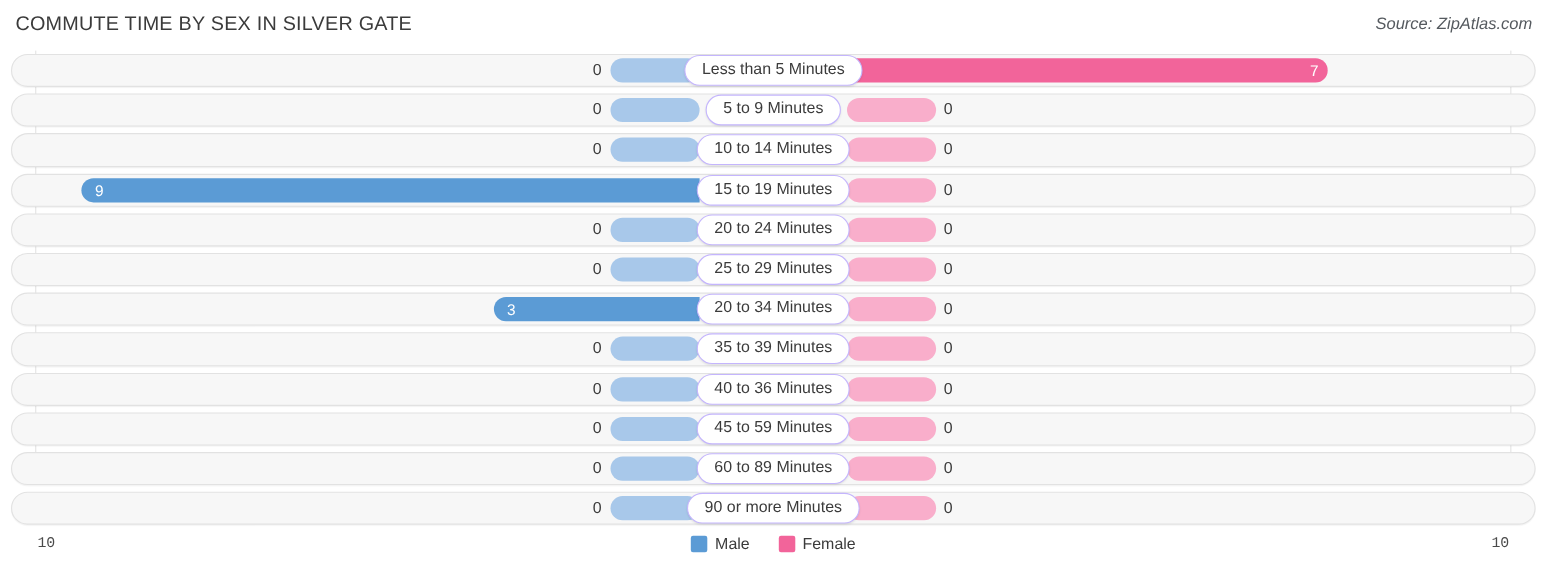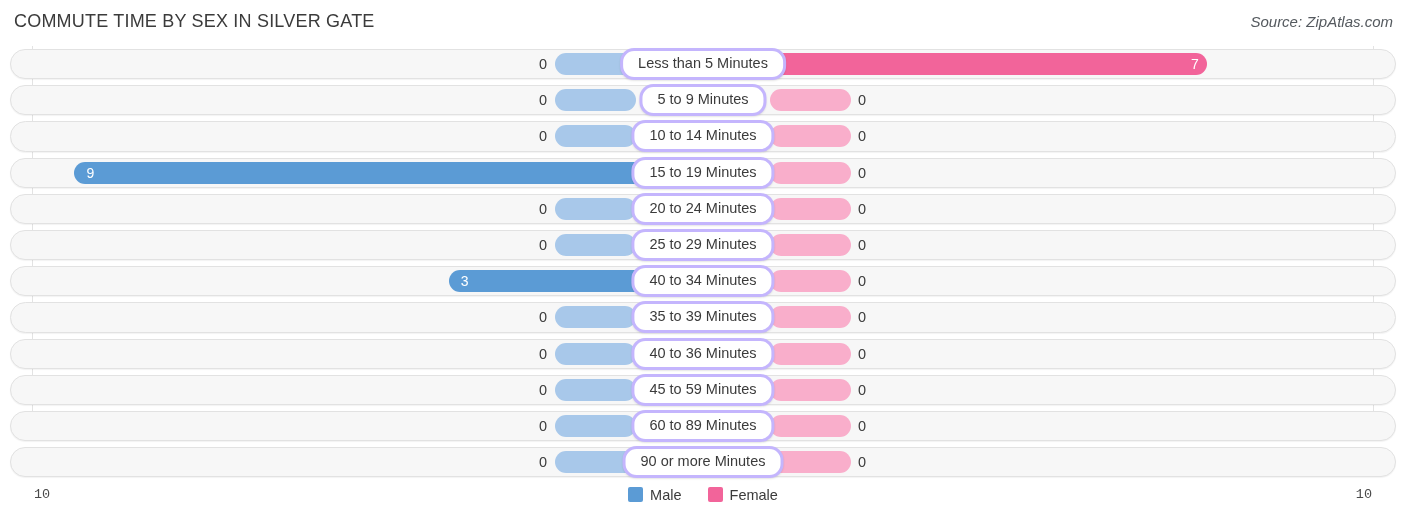--- a/index.html
+++ b/index.html
@@ -122,21 +122,21 @@
     border-radius: 11px;
   }
 
   
   .pill {
     position: absolute;
     top: 50%;
     transform: translate(-50%, -50%);
     left: 703px;
     background: #ffffff;
-    border: 3px solid #c4b5fd;
+    border: 1px solid #c4b5fd;
     border-radius: 14px;
     height: 26px;
     line-height: 25px;
     padding: 0 15px;
     font-size: 14.5px;
     color: #3b3b3b;
     white-space: nowrap;
     z-index: 3;
     box-shadow: 0 1px 2px rgba(0,0,0,0.10);
   }
@@ -240,21 +240,21 @@
         <div class="bar female zero" style="left: 770px; width: 81px;"></div>
         <div class="val outside-right" style="left: 858px; width: 38px;">0</div>
         <div class="pill">25 to 29 Minutes</div>
       </div>
       <div class="row">
         <div class="track"></div>
         <div class="bar male" style="left: 448.8px; width: 187.2px;"></div>
         <div class="val inside" style="left: 460.8px;">3</div>
         <div class="bar female zero" style="left: 770px; width: 81px;"></div>
         <div class="val outside-right" style="left: 858px; width: 38px;">0</div>
-        <div class="pill">40 to 34 Minutes</div>
+        <div class="pill">20 to 34 Minutes</div>
       </div>
       <div class="row">
         <div class="track"></div>
         <div class="bar male zero" style="left: 555px; width: 81px;"></div>
         <div class="val outside-left" style="left: 509px; width: 38px;">0</div>
         <div class="bar female zero" style="left: 770px; width: 81px;"></div>
         <div class="val outside-right" style="left: 858px; width: 38px;">0</div>
         <div class="pill">35 to 39 Minutes</div>
       </div>
       <div class="row">

